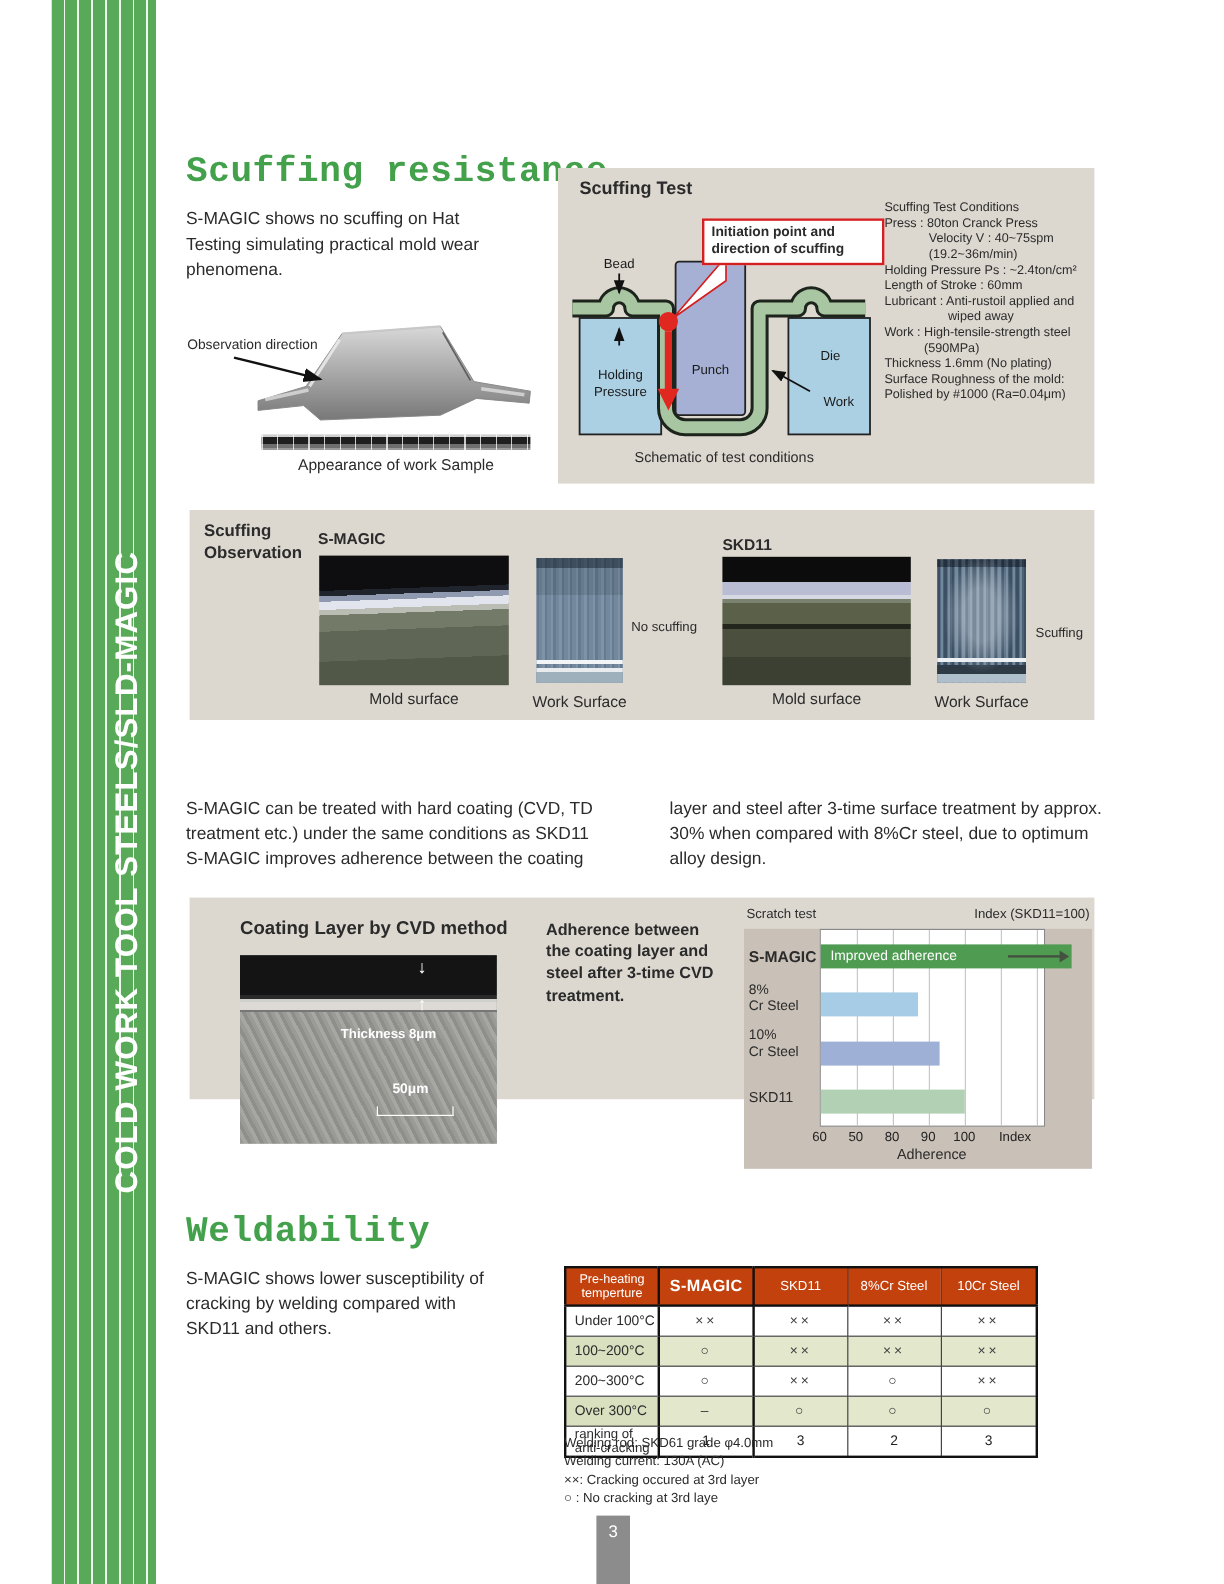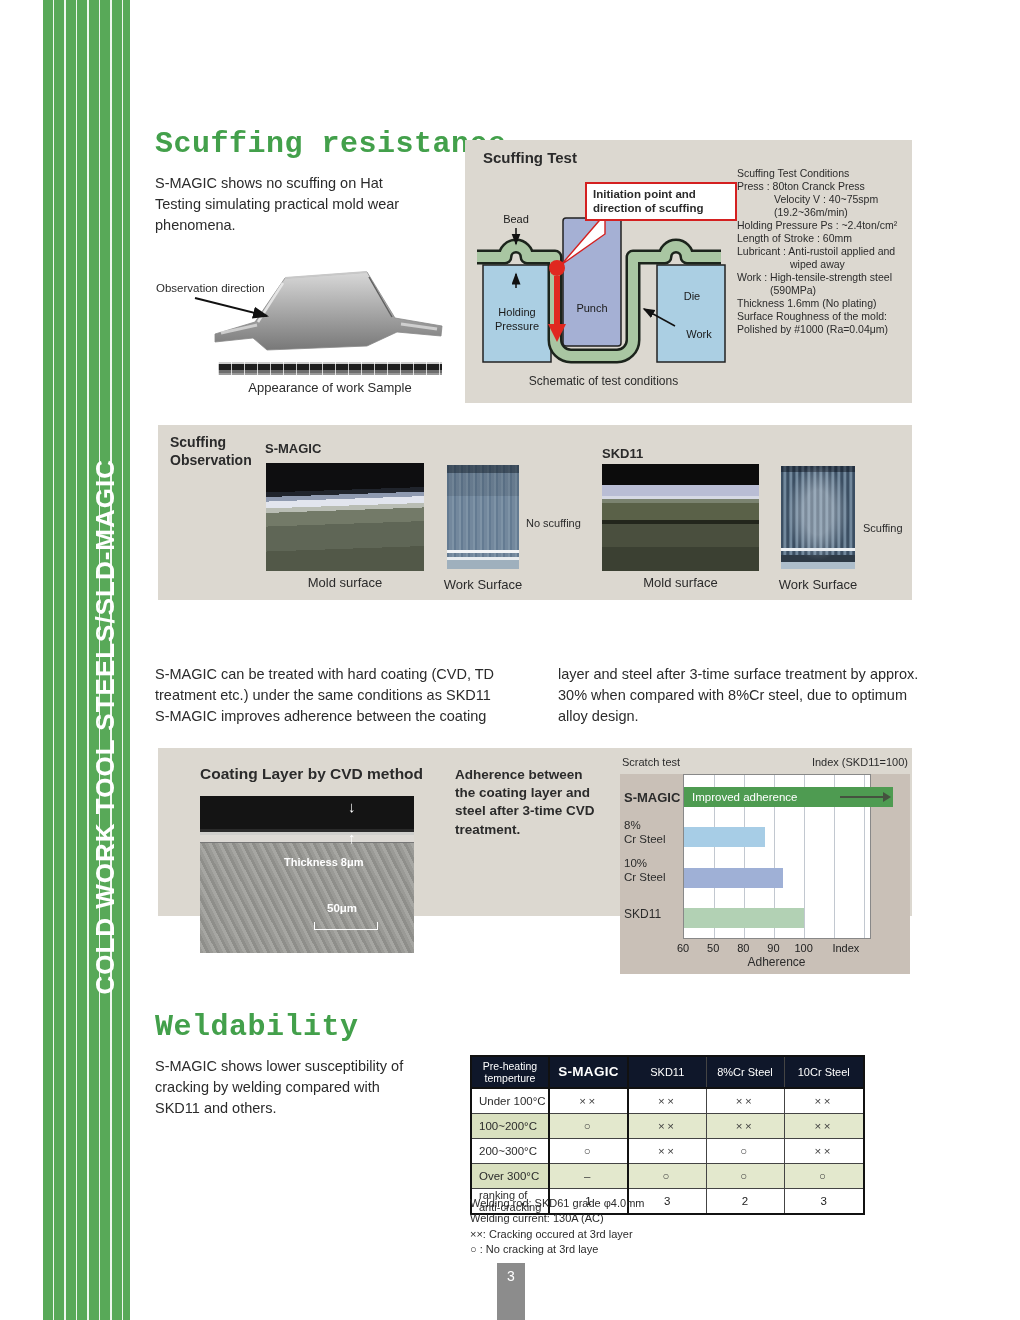--- a/index.html
+++ b/index.html
@@ -74,21 +74,21 @@
   .bar-arrow::after{content:"";position:absolute;right:-7px;top:-4px;border-left:8px solid #45523f;
     border-top:5px solid transparent;border-bottom:5px solid transparent;}
   #chart-ticks{position:absolute;left:63px;top:168px;width:187px;height:13px;}
   .tick{position:absolute;transform:translateX(-50%);font-size:11px;color:#222;}
   #chart-xlabel{position:absolute;left:63px;top:181px;width:187px;text-align:center;font-size:12px;}
 
   
   #weld-table{position:absolute;left:470px;top:1055px;border-collapse:collapse;border:2px solid #111;
     table-layout:fixed;}
   #weld-table th,#weld-table td{border:1px solid #444;text-align:center;padding:0;}
-  #weld-table th{background:#0f172a;color:#fff;font-weight:normal;font-size:11px;height:30px;
+  #weld-table th{background:#c2410c;color:#fff;font-weight:normal;font-size:11px;height:30px;
     border-bottom:2px solid #111;line-height:1.15;}
   #weld-table th.brand{font-weight:bold;font-size:13.5px;letter-spacing:.3px;}
   #weld-table td{height:24px;font-size:11.5px;background:#fff;}
   #weld-table td.lbl{text-align:left;padding-left:7px;font-size:11.5px;line-height:1.1;}
   #weld-table tr.tint td{background:#e3e8cd;}
   #weld-table tr.tint td.lbl{background:#d9e0bf;}
   #weld-table .smcol{border-left:2px solid #111;border-right:2px solid #111;}
   .val{font-size:12.5px;color:#3d3d3d;letter-spacing:2.5px;}
   .rank{letter-spacing:0;color:#222;font-size:12.5px;}
   #weld-notes{position:absolute;left:470px;top:1196px;font-size:11px;line-height:1.4;}

